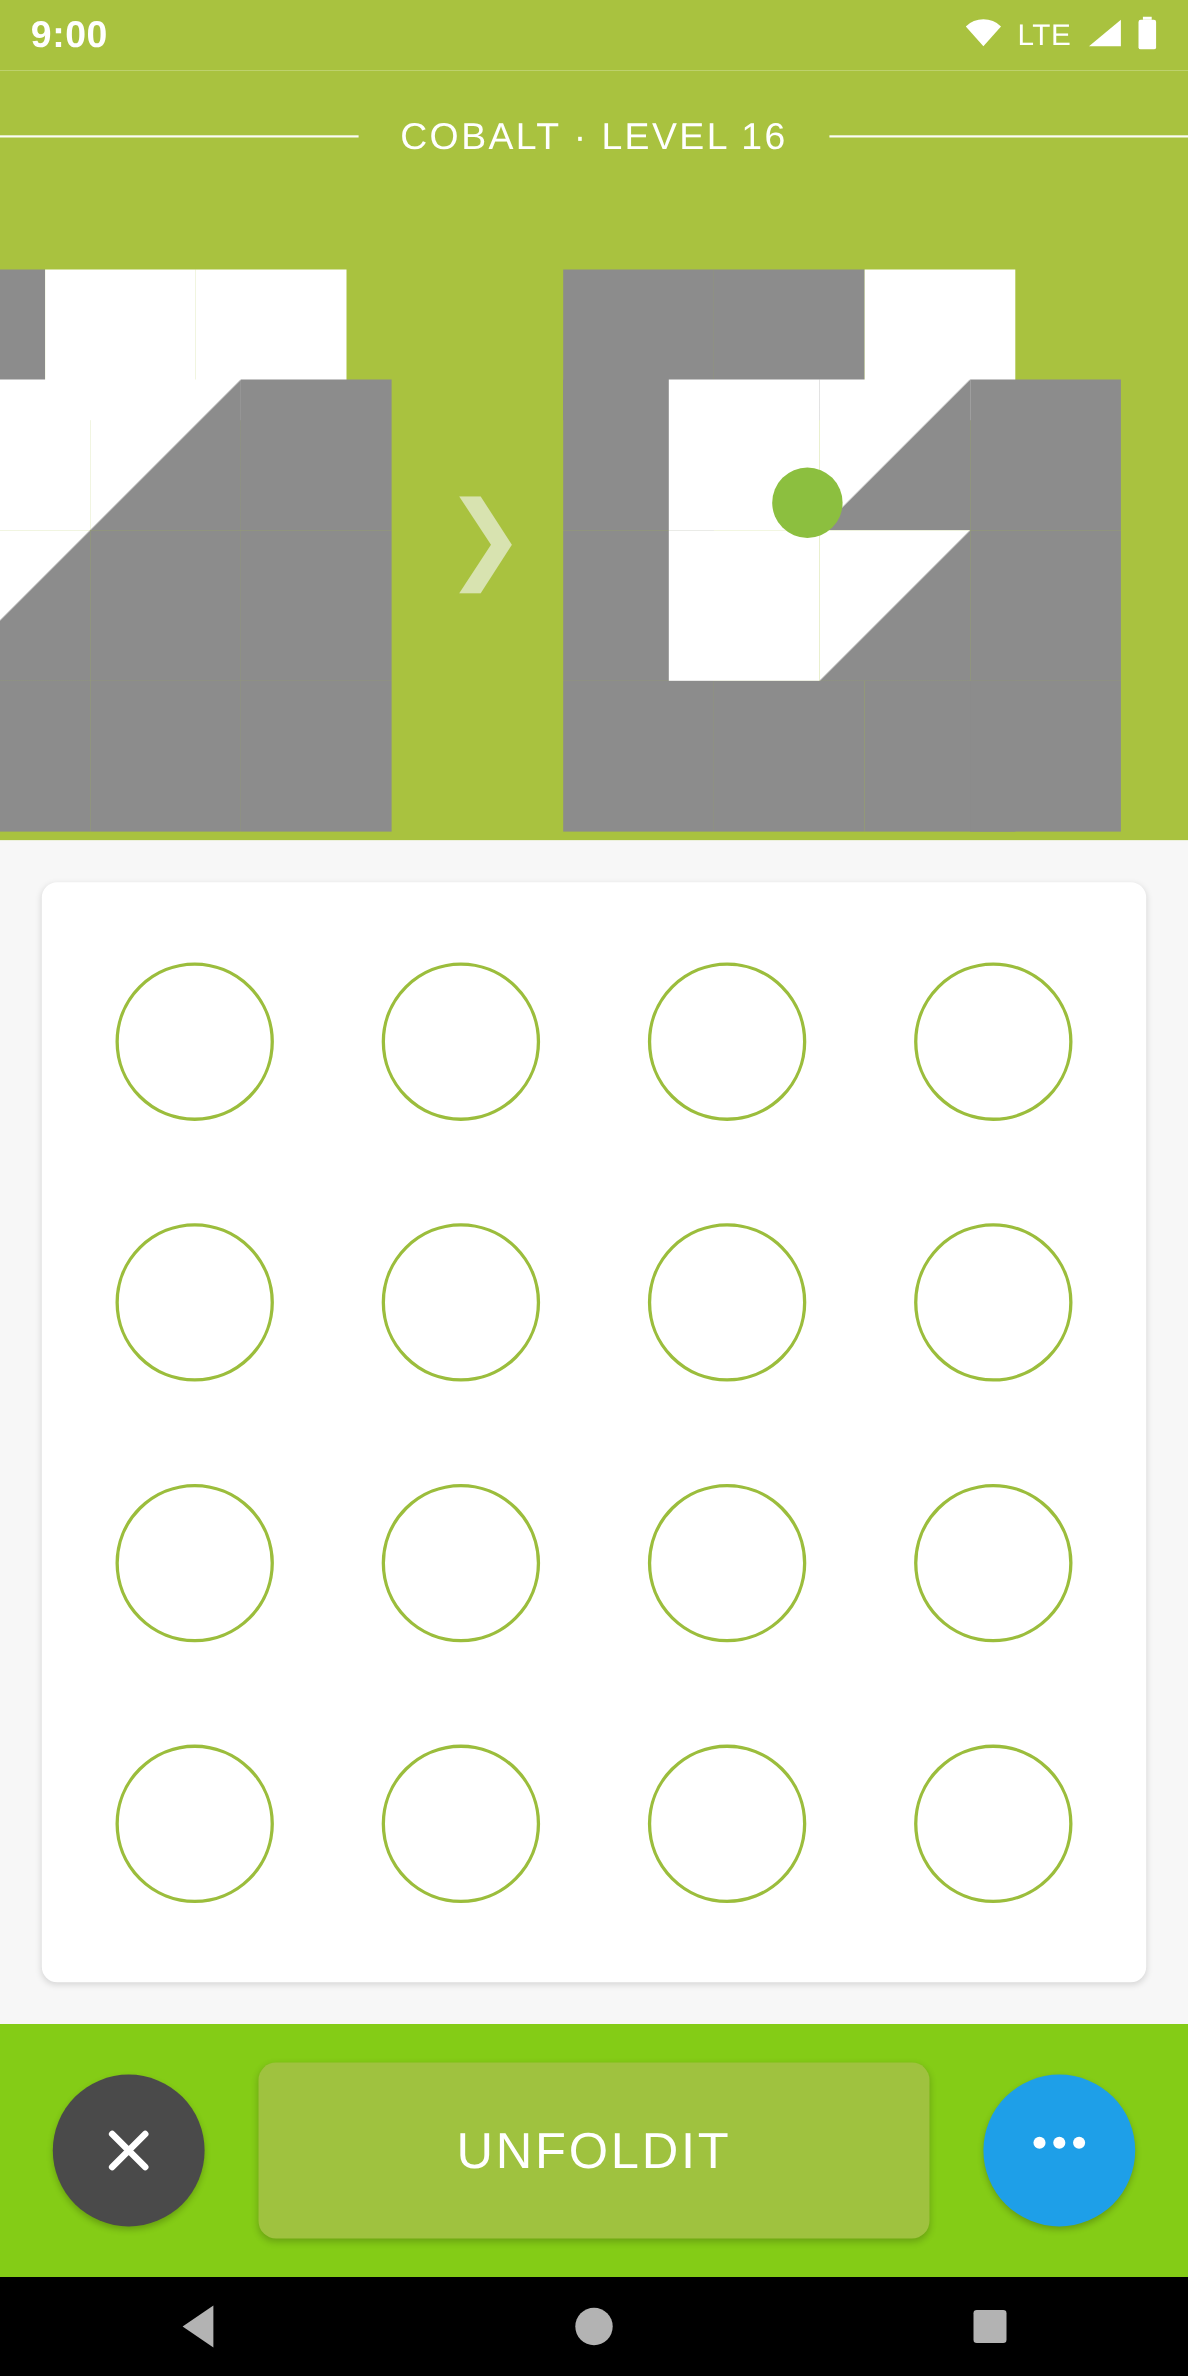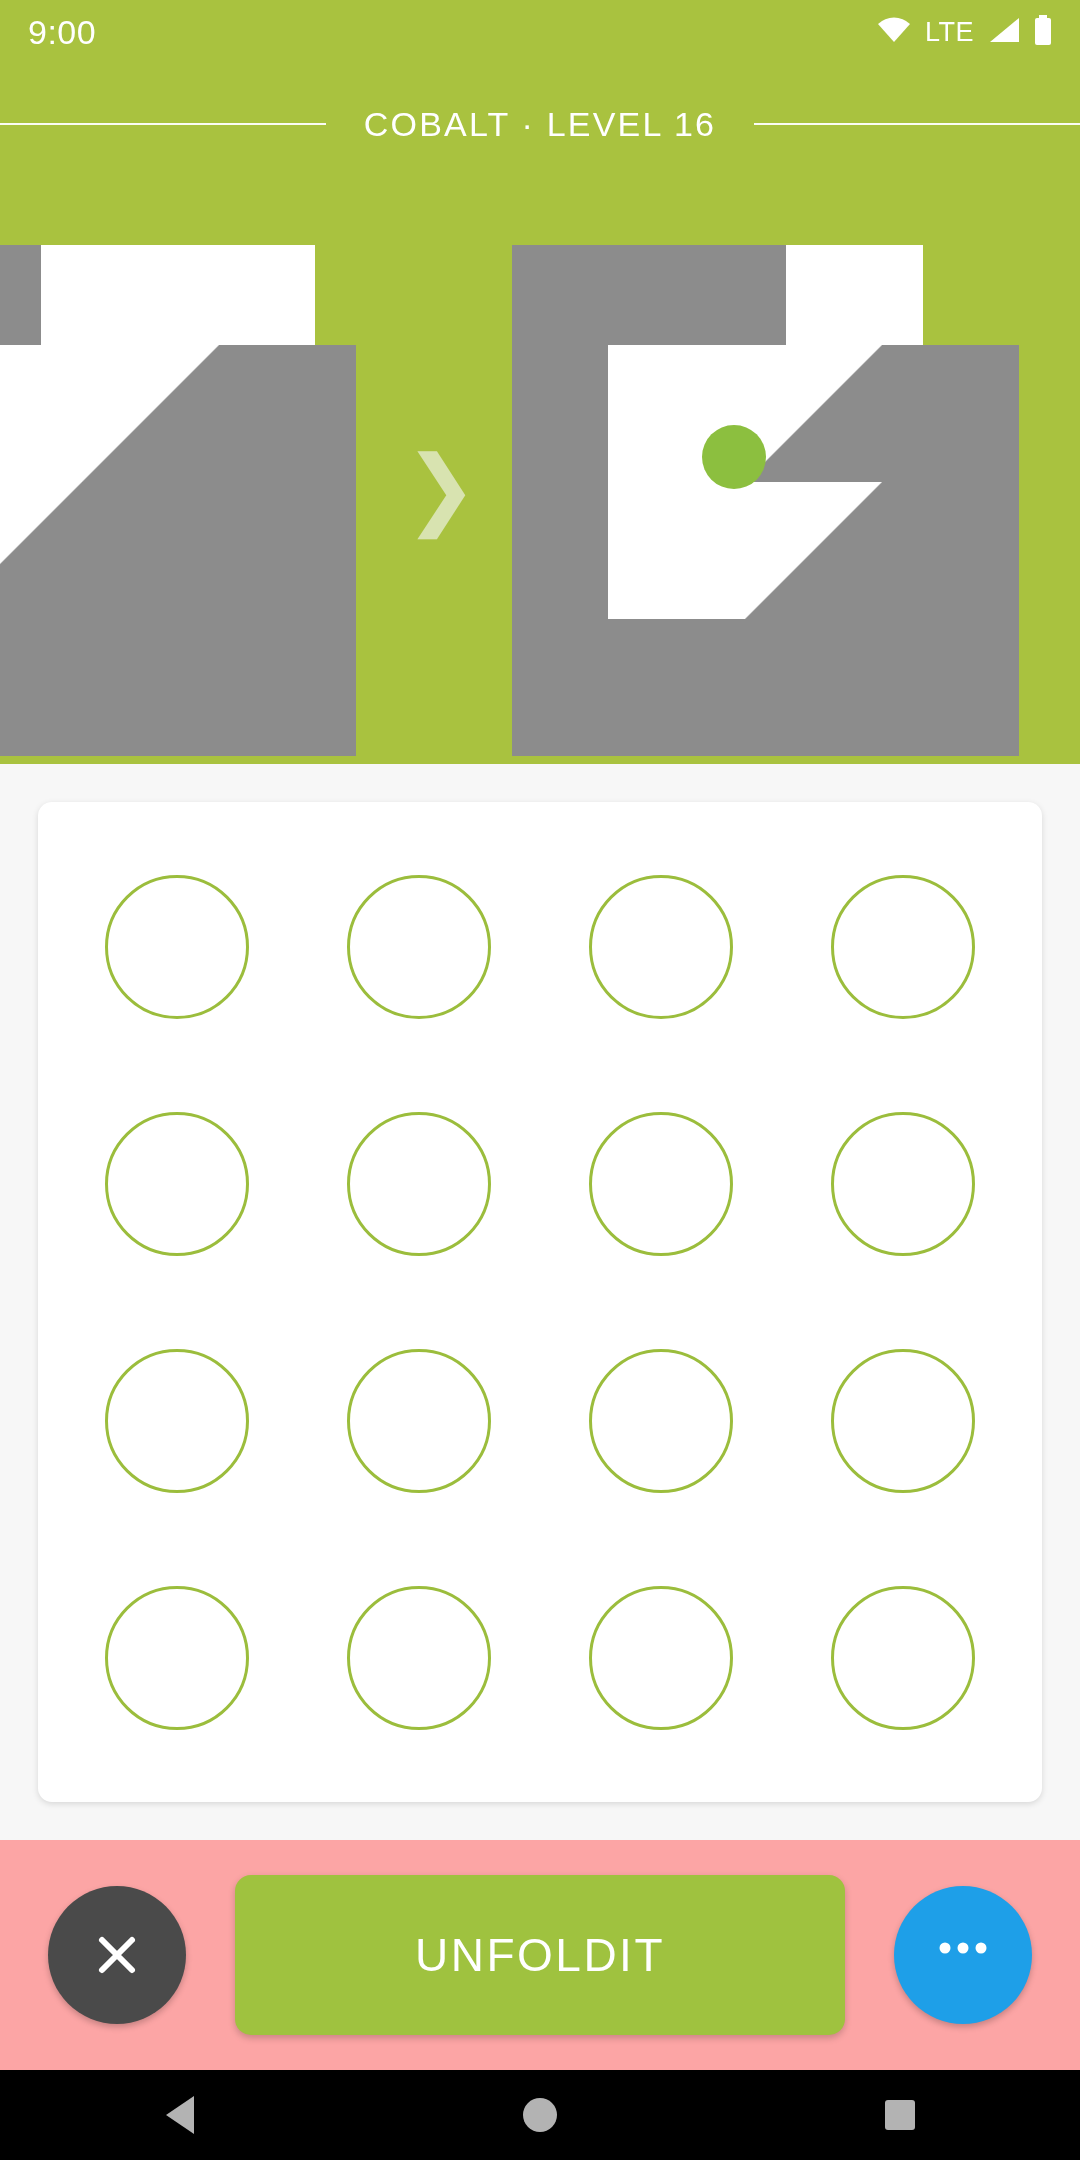--- a/index.html
+++ b/index.html
@@ -31,20 +31,21 @@
     display: flex;
     align-items: center;
     justify-content: space-between;
     padding: 0 28px;
     box-sizing: border-box;
   }
   #status-clock {
     color: #ffffff;
     font-size: 34px;
     letter-spacing: 0.5px;
+    font-weight: bold;
   }
   #status-icons {
     display: flex;
     align-items: center;
     gap: 14px;
   }
   .status-ico { display: block; }
   #status-lte {
     color: #ffffff;
     font-size: 27px;
@@ -169,21 +170,21 @@
     box-sizing: border-box;
     background: transparent;
   }
 
   
   #action-bar {
     position: absolute;
     left: 0; top: 1840px;
     width: 1080px;
     height: 230px;
-    background: #fca5a5;
+    background: #84cc16;
     display: flex;
     align-items: center;
     justify-content: space-between;
     padding: 0 48px;
     box-sizing: border-box;
   }
   #close-button {
     width: 138px;
     height: 138px;
     border-radius: 50%;

